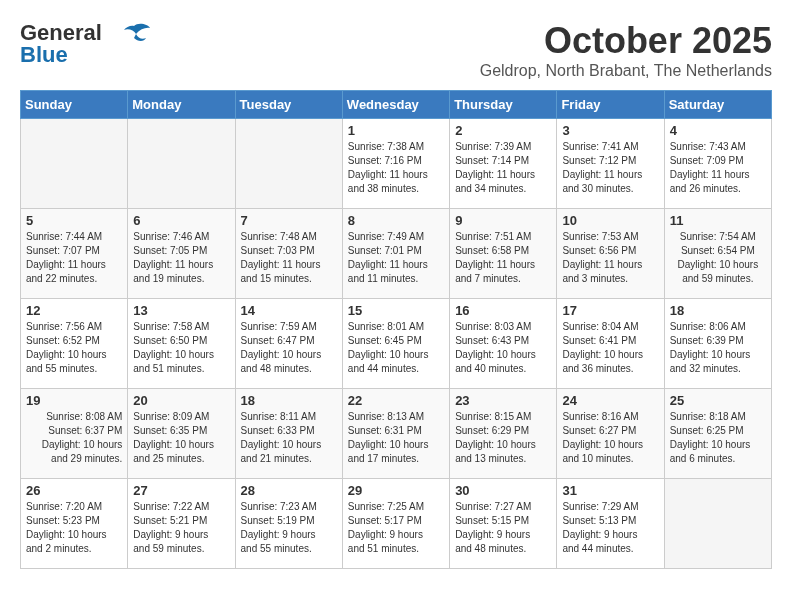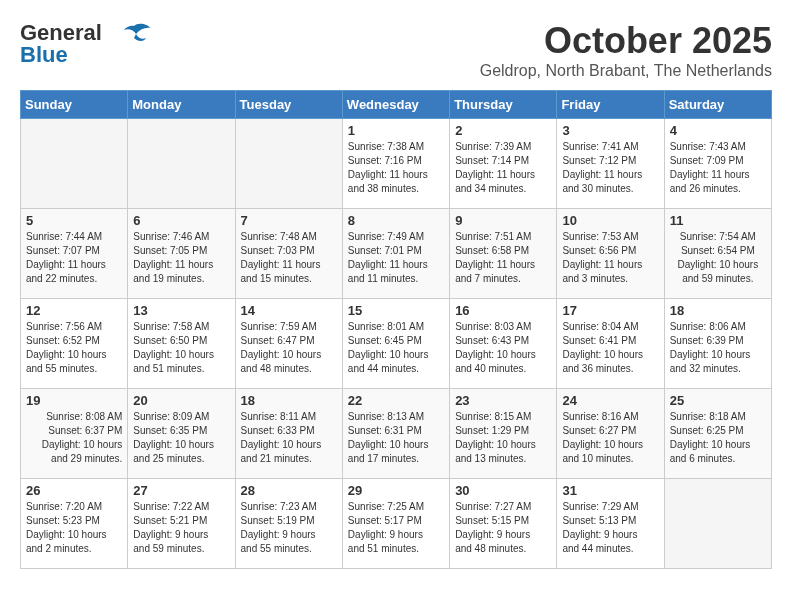--- a/index.html
+++ b/index.html
@@ -272,21 +272,21 @@
         <td>
           <span class="day-num">22</span>
           <div class="day-info" style="white-space: pre-line;">Sunrise: 8:13 AM
 Sunset: 6:31 PM
 Daylight: 10 hours
 and 17 minutes.</div>
         </td>
         <td>
           <span class="day-num">23</span>
           <div class="day-info" style="white-space: pre-line;">Sunrise: 8:15 AM
-Sunset: 1:29 PM
+Sunset: 6:29 PM
 Daylight: 10 hours
 and 13 minutes.</div>
         </td>
         <td>
           <span class="day-num">24</span>
           <div class="day-info" style="white-space: pre-line;">Sunrise: 8:16 AM
 Sunset: 6:27 PM
 Daylight: 10 hours
 and 10 minutes.</div>
         </td>

